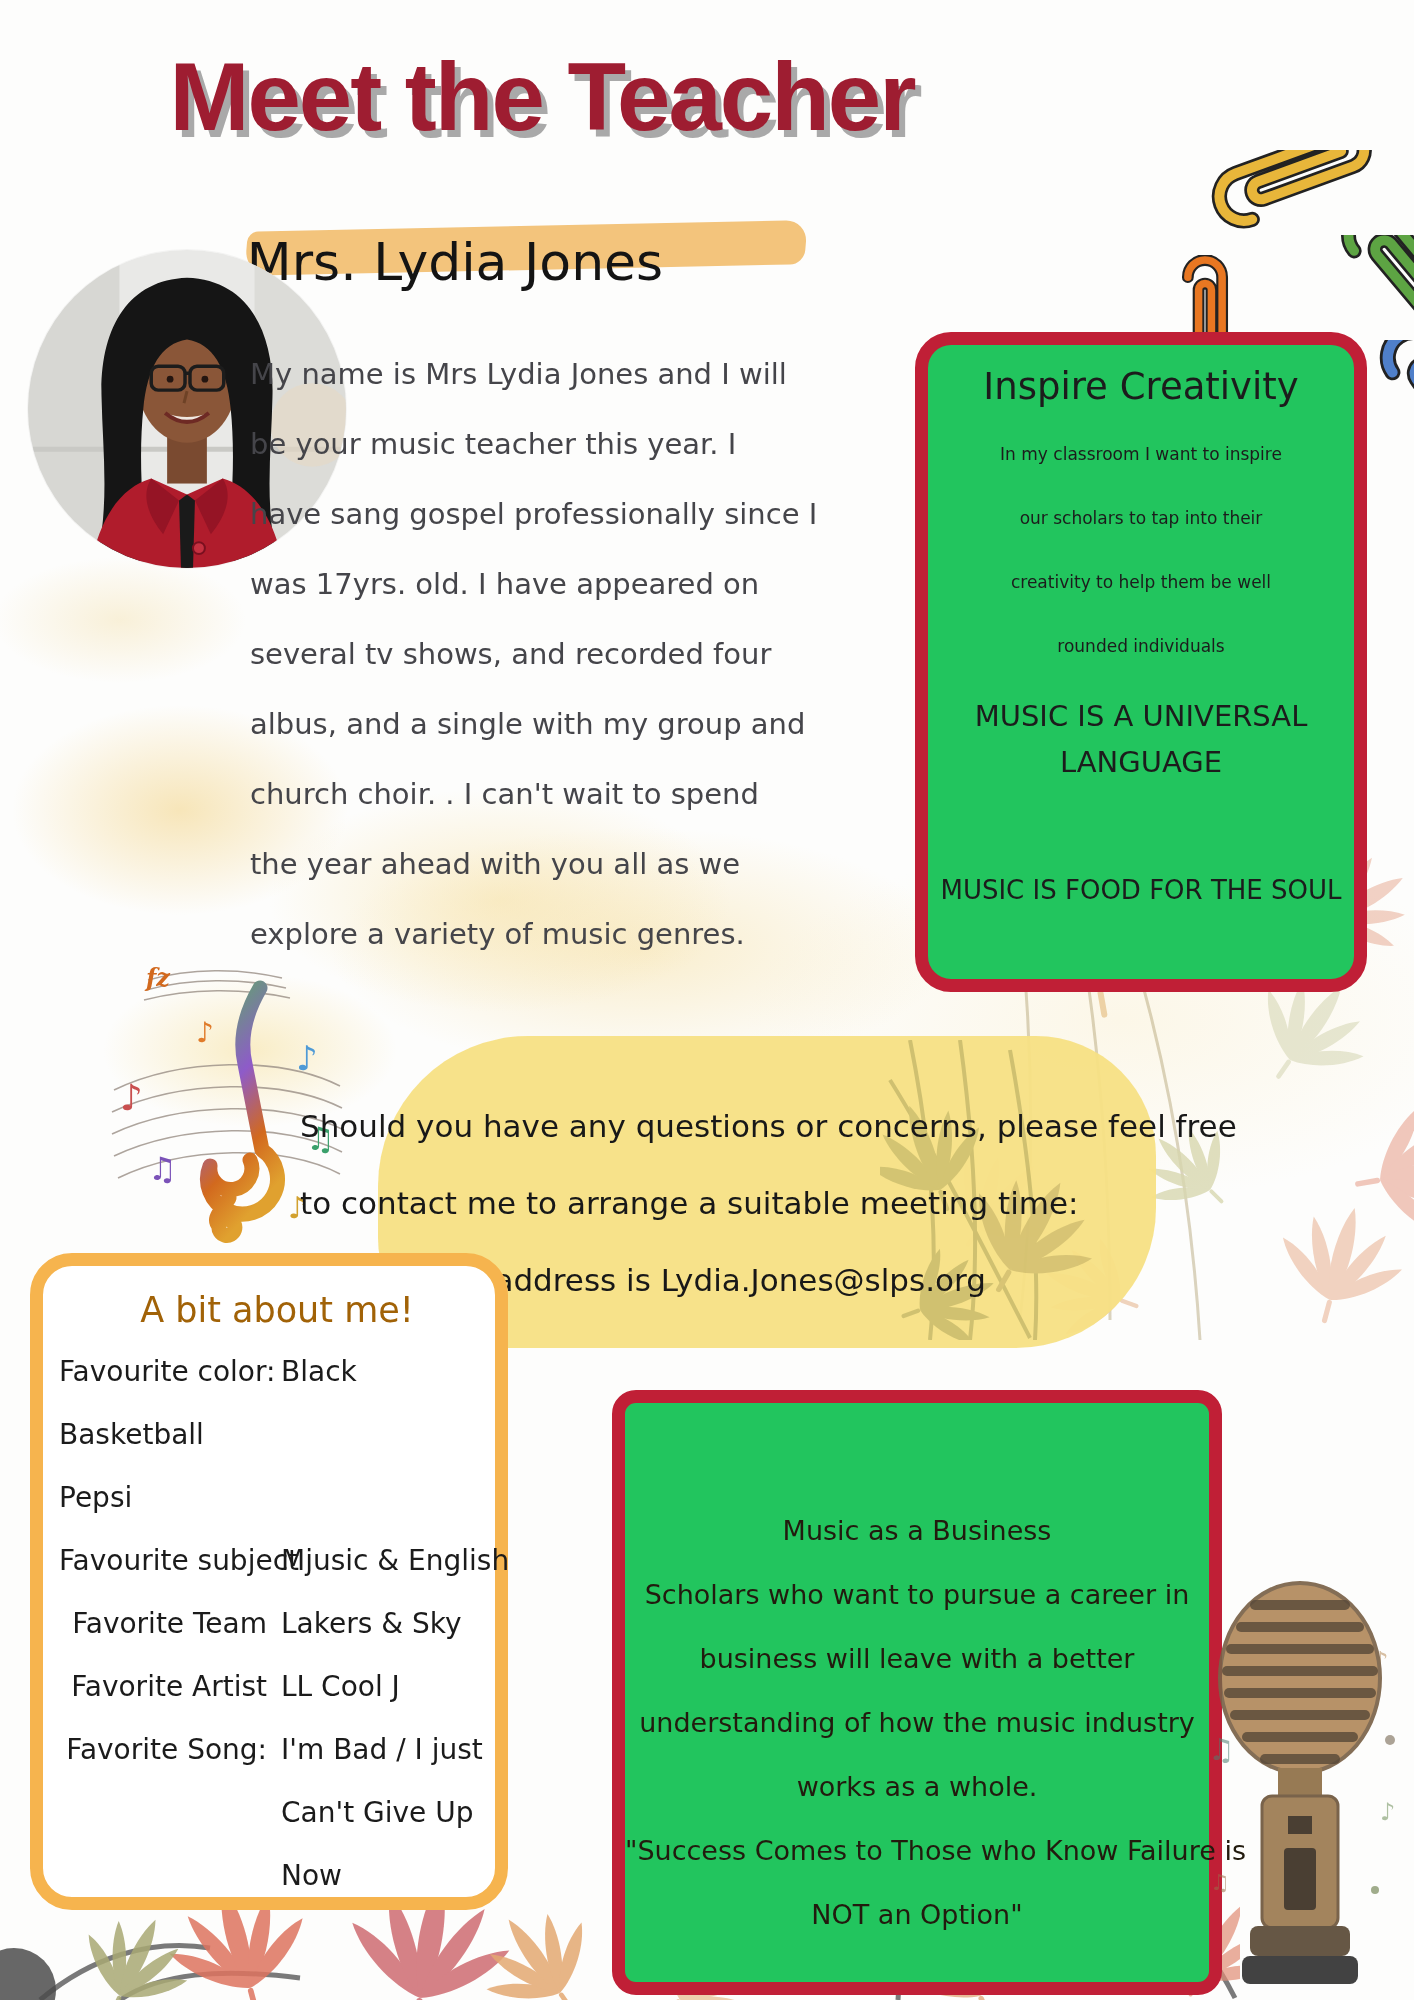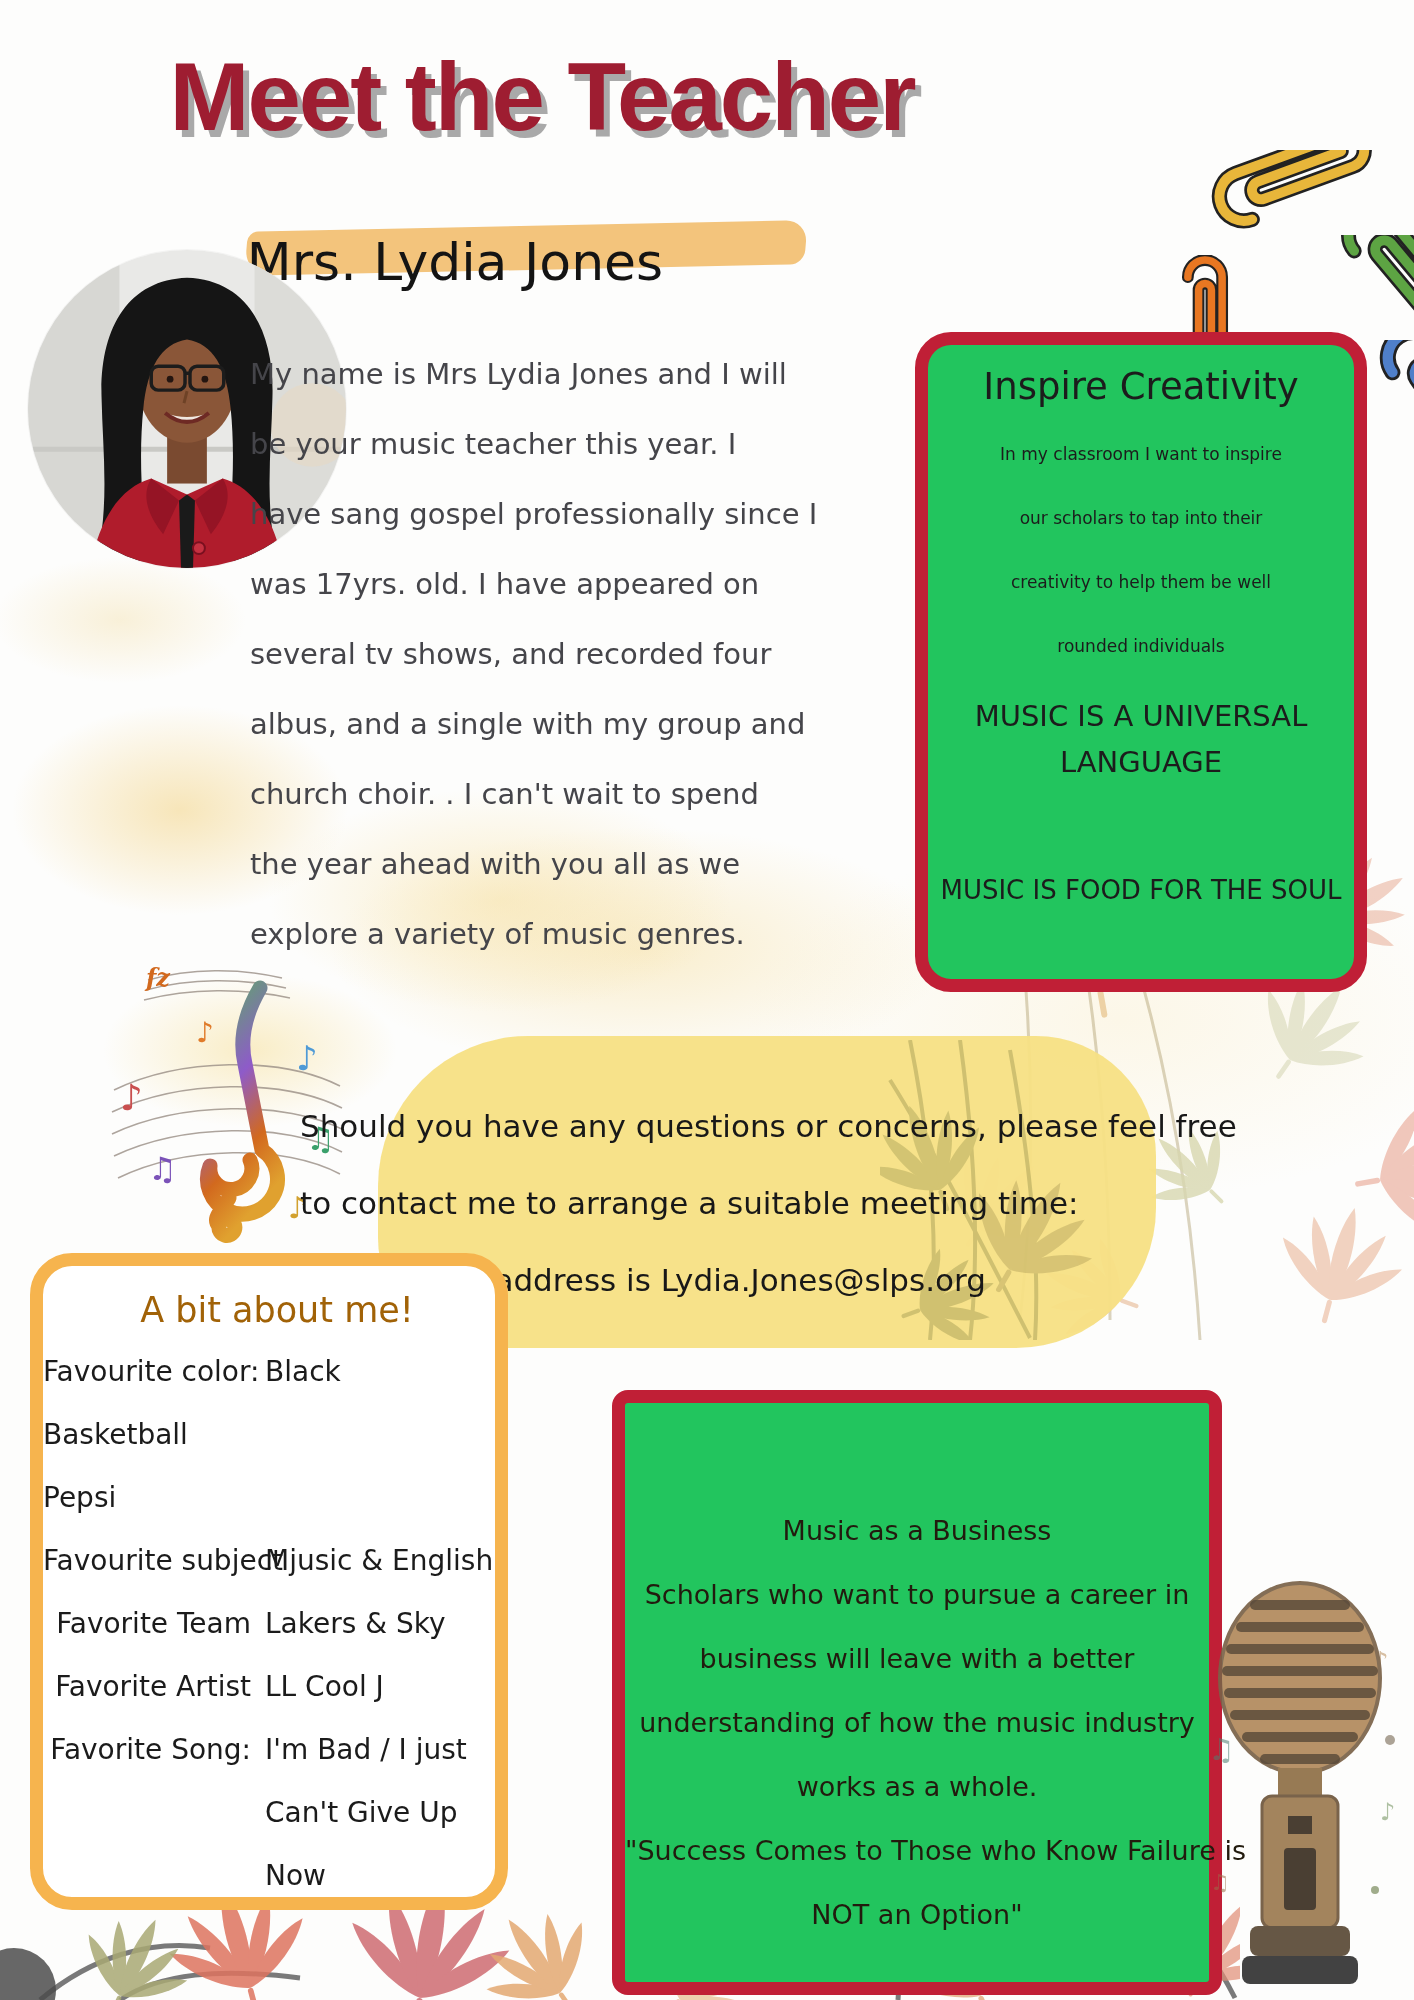--- a/index.html
+++ b/index.html
@@ -43,26 +43,26 @@
 
   .blob{left:378px;top:1036px;width:778px;height:312px;background:rgba(247,224,132,.95);
         border-radius:150px 120px 140px 110px;}
   .contact{left:300px;top:1088px;width:730px;text-align:center;font-size:31px;color:#181818;}
   .contact .ln{height:77px;line-height:77px;white-space:nowrap;}
 
   .about{left:30px;top:1253px;width:478px;height:657px;border-color:#f6b44e;background:#ffffff;
          border-radius:42px;}
   .about h3{margin:24px 0 0 16px;text-align:center;font-size:35px;font-weight:normal;color:#a16207;}
   .about .rows{margin-top:10px;font-size:28px;color:#1b1b1b;}
-  .about .row{display:grid;grid-template-columns:222px 1fr;height:63px;line-height:63px;}
+  .about .row{display:grid;grid-template-columns:222px 1fr;height:63px;line-height:63px;padding-left:16px;}
   .about .lbl{text-align:right;padding-right:14px;white-space:nowrap;}
   .about .val{text-align:left;white-space:nowrap;}
 
   .business{left:612px;top:1390px;width:610px;height:605px;text-align:center;color:#221b0e;
-            border-radius:16px;}
+            border-radius:24px;}
   .business .lines{margin-top:96px;font-size:27px;}
   .business .ln{height:64px;line-height:64px;white-space:nowrap;}
 
   svg{display:block;}
   .clip{pointer-events:none;}
 </style>
 </head>
 <body>
 
 <div class="poster">

